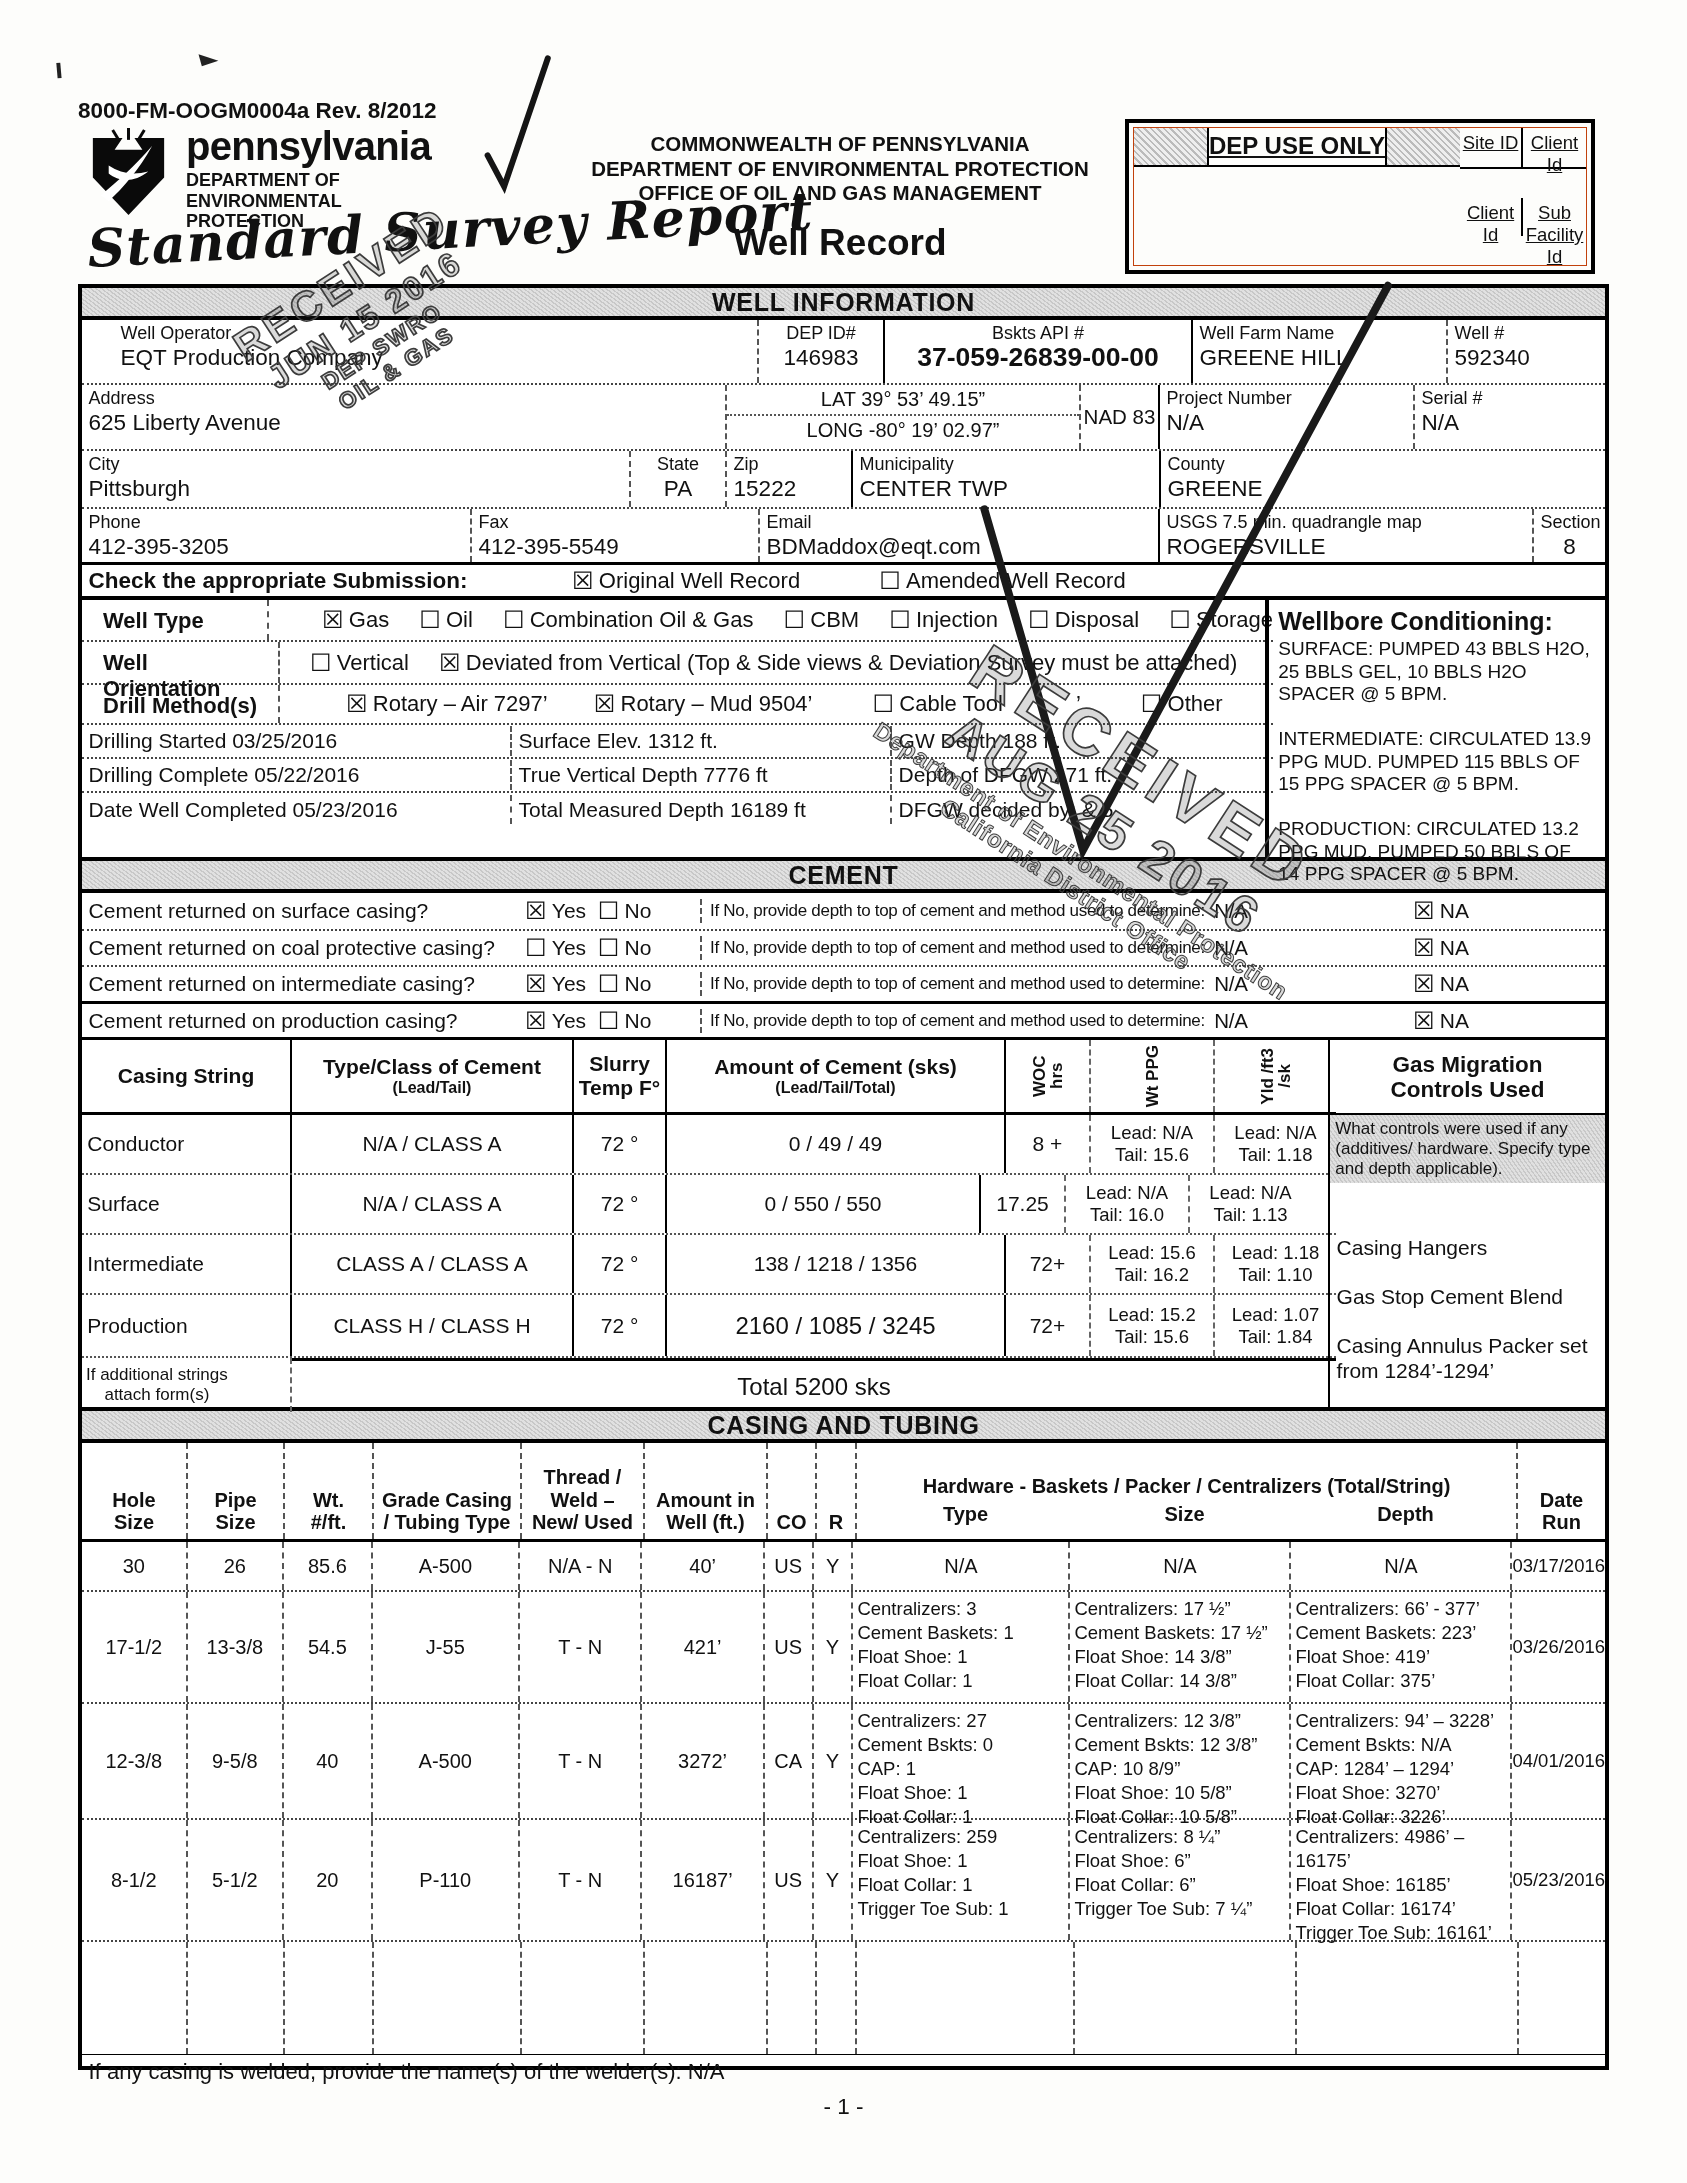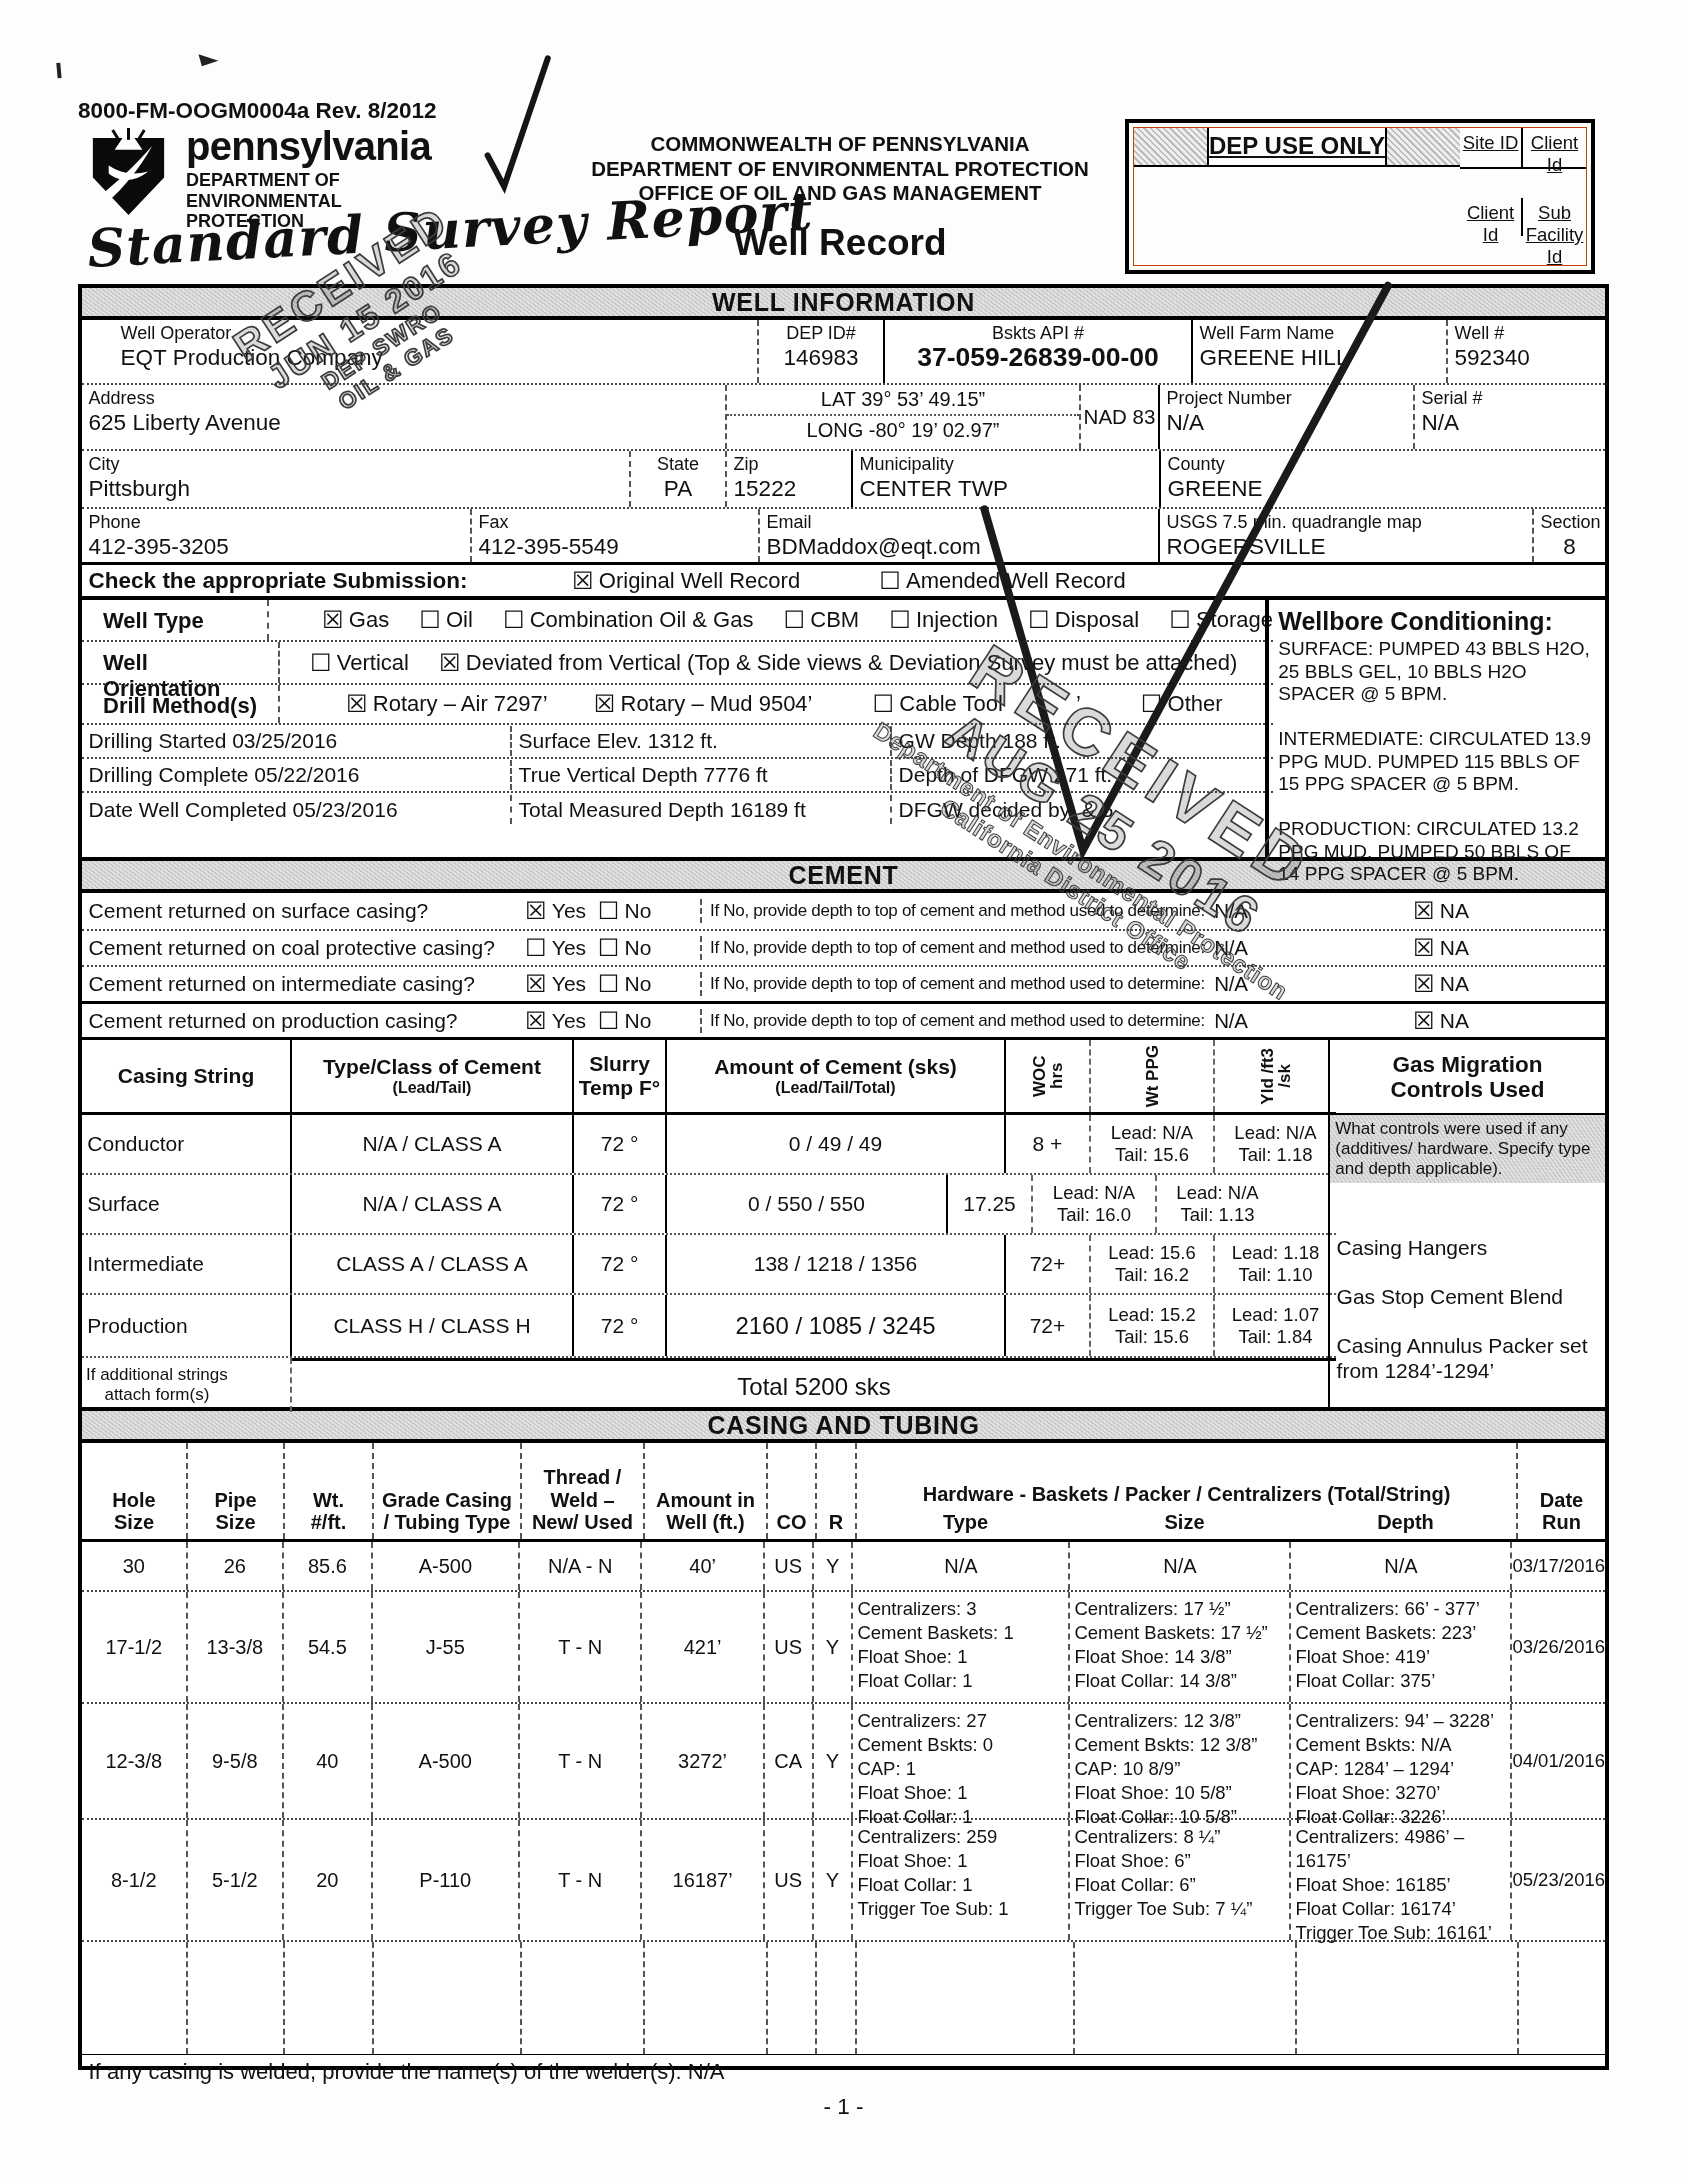--- a/index.html
+++ b/index.html
@@ -79,21 +79,21 @@
   .gas-col{position:absolute;right:0;top:0;width:277px;height:370px;border-left:2.6px solid #000;box-sizing:border-box;}
   .gas-title{height:75px;border-bottom:2.6px solid #000;display:flex;align-items:center;justify-content:center;
              text-align:center;font-size:22.5px;font-weight:bold;line-height:25px;box-sizing:border-box;}
   .gas-note{background:#d8d8d8;background-image:repeating-linear-gradient(55deg,rgba(110,110,110,.15) 0 1.3px,rgba(255,255,255,.2) 1.3px 3.3px);
             font-size:17px;line-height:20px;padding:4px 5.3px;}
   .gas-items{font-size:21px;line-height:24.5px;padding:53px 6.6px 0 6.6px;}
   
   .cas-hrow{display:flex;height:99px;border-bottom:3.3px solid #000;box-sizing:border-box;}
   .cas-hc{box-sizing:border-box;border-right:2px dashed #555;display:flex;align-items:flex-end;justify-content:center;
           text-align:center;font-size:20px;font-weight:bold;line-height:22.5px;padding-bottom:5.3px;}
-  .hw-group{display:flex;flex-direction:column;justify-content:flex-end;padding-bottom:5px;box-sizing:border-box;border-right:2px dashed #555;}
+  .hw-group{display:flex;flex-direction:column;justify-content:flex-end;padding-bottom:13px;box-sizing:border-box;border-right:2px dashed #555;}
   .hw-title{text-align:center;font-size:20px;font-weight:bold;margin-bottom:5.3px;}
   .hw-subs{display:flex;}
   .hw-subs div{text-align:center;font-size:20px;font-weight:bold;}
   .cas-row{display:flex;box-sizing:border-box;border-bottom:2.6px dotted #444;}
   .cas-c{box-sizing:border-box;border-right:2px dashed #555;font-size:20px;display:flex;align-items:center;justify-content:center;text-align:center;}
   .cas-hw{align-items:flex-start;justify-content:flex-start;text-align:left;font-size:18.5px;line-height:24px;padding:5.3px 4px;}
   .welded{height:35px;border-top:1.3px solid #000;display:flex;align-items:center;font-size:22px;padding-left:6.6px;box-sizing:border-box;}
   .footer{left:0;top:2094px;width:1687px;text-align:center;font-size:22.5px;}
   
   .stamp{pointer-events:none;color:rgba(50,50,50,0.18);-webkit-text-stroke:1.7px #3c3c3c;
@@ -493,21 +493,21 @@
         <div class="cem-row" style="height:60px;border-bottom:2px dotted #555;">
           <div class="cem-cell" style="width:210px;align-items:flex-start;padding-left:5.3px;">
               <span class="cem-v">Surface</span>
             </div>
           <div class="cem-cell" style="width:282px;">
               <span class="cem-v">N/A / CLASS A</span>
             </div>
           <div class="cem-cell" style="width:93px;">
               <span class="cem-v">72 °</span>
             </div>
-          <div class="cem-cell" style="width:281px;">
+          <div class="cem-cell" style="width:314px;">
               <span class="cem-v">0 / 550 / 550</span>
             </div>
           <div class="cem-cell dotted" style="width:85px;">
               <span class="cem-v">17.25</span>
             </div>
           <div class="cem-cell dotted" style="width:124px;">
               <span class="cem-small pre">Lead: N/A
 Tail: 16.0</span>
             </div>
           <div class="cem-cell" style="width:121px;border-right:none;">

